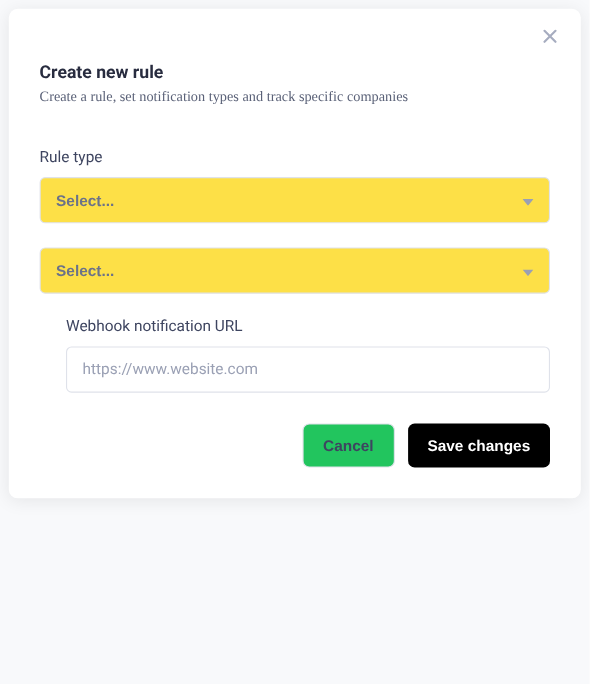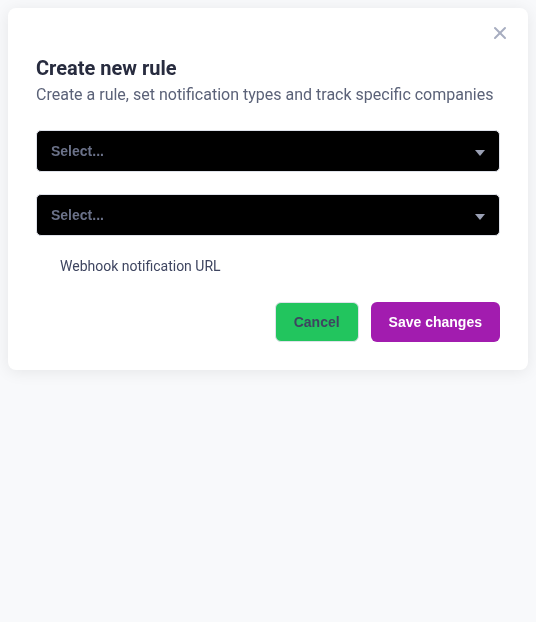--- a/index.html
+++ b/index.html
@@ -31,52 +31,53 @@
       cursor: pointer;
       color: #a7adc0;
       padding: 0;
       width: 20px;
       height: 20px;
       display: flex;
       align-items: center;
       justify-content: center;
     }
     .modal-title {
-      font-size: 20px;
+      font-size: 16px;
       font-weight: 700;
       color: #282c3f;
       margin-top: 20px;
       margin-bottom: 4px;
       line-height: 1.2;
     }
     .modal-subtitle {
-      font-size: 16px;
+      font-size: 13px;
       color: #5b6278;
-      margin-bottom: 24px;
+      margin-bottom: 38px;
       line-height: 1.4;
+      font-family: Liberation Serif, serif;
     }
     .field-group {
       margin-bottom: 22px;
     }
     .field-label {
       font-size: 14px;
       color: #3e4560;
       font-weight: 400;
       margin-bottom: 10px;
       display: block;
     }
     .select-wrapper {
       position: relative;
     }
     .select-input {
       width: 100%;
       height: 42px;
       border: 1px solid #dfe2ea;
       border-radius: 5px;
-      background: #000000;
+      background: #fde047;
       padding: 0 14px;
       font-size: 14px;
       color: #6b7289;
       font-weight: 600;
       text-align: left;
       cursor: pointer;
       display: flex;
       align-items: center;
       justify-content: space-between;
     }
@@ -152,71 +153,73 @@
       font-weight: 600;
       cursor: pointer;
       border: none;
     }
     .btn-cancel {
       background: #22c55e;
       color: #3e4560;
       border: 1px solid #dfe2ea;
     }
     .btn-save {
-      background: #a21caf;
+      background: #000000;
       color: #ffffff;
       text-align: right;
     }
   </style>
 </head>
 <body>
 
 <div class="modal">
 
   <button class="close-btn">
     <span>
       <svg width="16" height="16" viewBox="0 0 16 16" fill="none" stroke="currentColor" stroke-width="2" stroke-linecap="round">
         <line x1="3" y1="3" x2="13" y2="13"></line>
         <line x1="13" y1="3" x2="3" y2="13"></line>
       </svg>
     </span>
   </button>
 
   <h1 class="modal-title">Create new rule</h1>
   <p class="modal-subtitle">Create a rule, set notification types and track specific companies</p>
+
+  <div class="field-group">
+    <label class="field-label">Rule type</label>
+    <div class="select-wrapper">
+      <button class="select-input">
+        <span>Select...</span>
+        <span class="caret-down">
+          <svg width="10" height="6" viewBox="0 0 10 6" fill="currentColor">
+            <path d="M0 0 L10 0 L5 6 Z"></path>
+          </svg>
+        </span>
+      </button>
+    </div>
+  </div>
 
   <div class="field-group">
     <div class="select-wrapper">
       <button class="select-input">
         <span>Select...</span>
         <span class="caret-down">
           <svg width="10" height="6" viewBox="0 0 10 6" fill="currentColor">
             <path d="M0 0 L10 0 L5 6 Z"></path>
           </svg>
         </span>
       </button>
     </div>
   </div>
 
-  <div class="field-group">
-    <div class="select-wrapper">
-      <button class="select-input">
-        <span>Select...</span>
-        <span class="caret-down">
-          <svg width="10" height="6" viewBox="0 0 10 6" fill="currentColor">
-            <path d="M0 0 L10 0 L5 6 Z"></path>
-          </svg>
-        </span>
-      </button>
-    </div>
-  </div>
-
 
   <div class="field-group" style="margin-bottom: 0; margin-left: 24px;">
     <label class="field-label">Webhook notification URL</label>
+    <input type="text" class="text-input" placeholder="https://www.website.com" style="">
   </div>
 
   <div class="button-row">
     <button class="btn btn-cancel">Cancel</button>
     <button class="btn btn-save">Save changes</button>
   </div>
 
 </div>
 
 </body></html>

